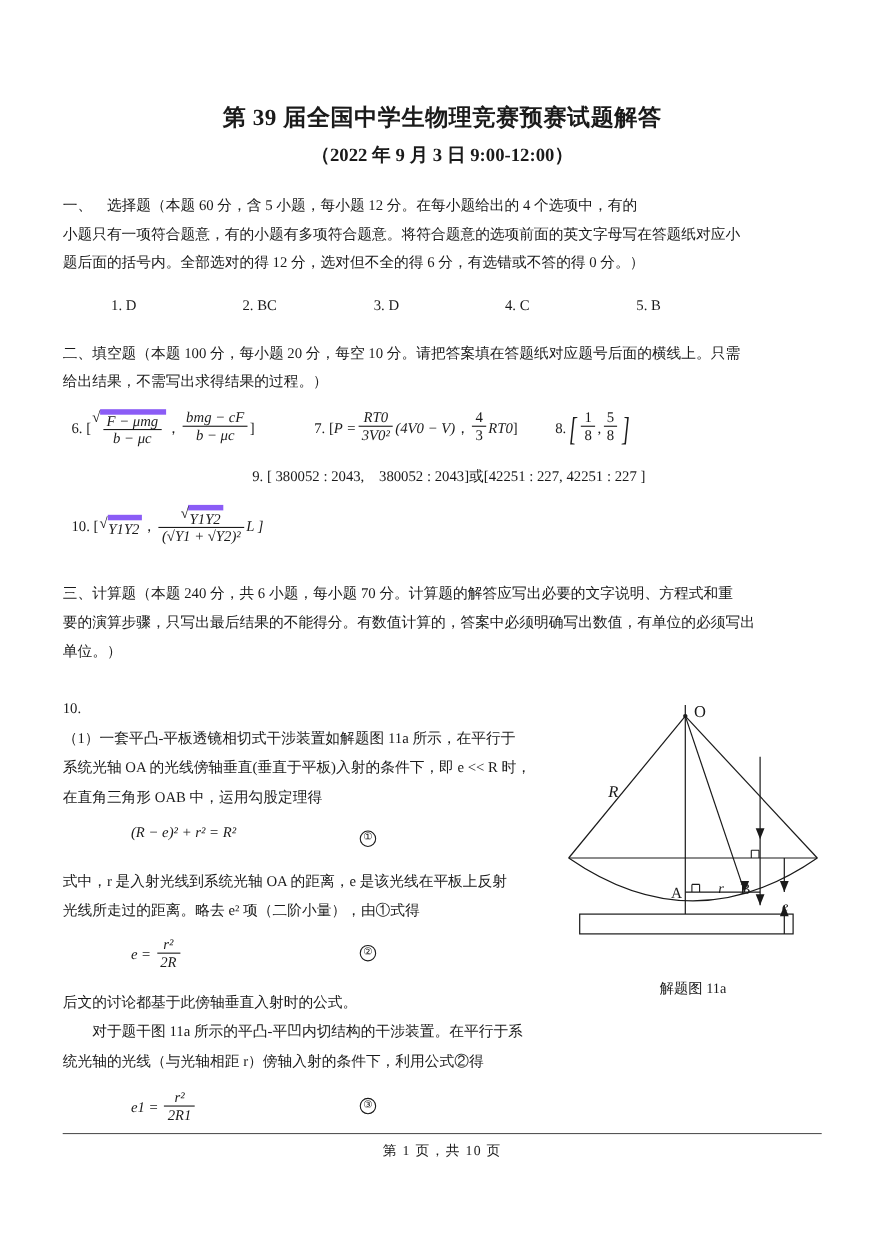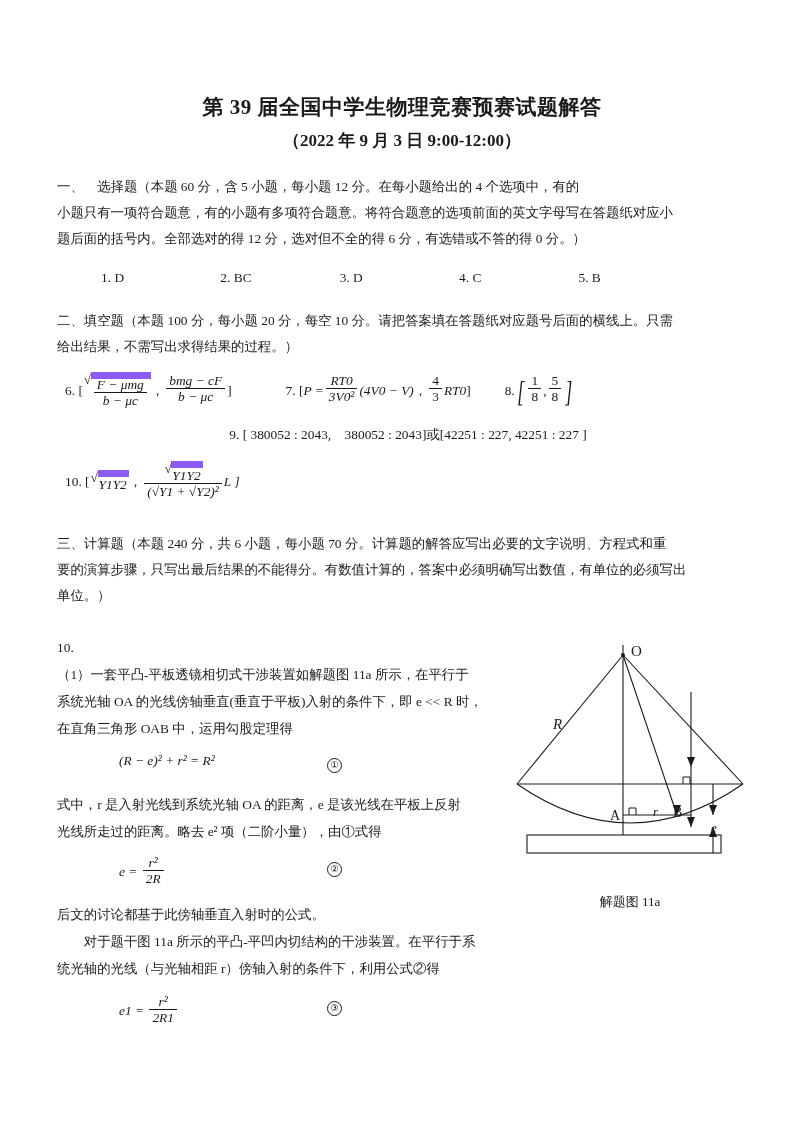--- a/index.html
+++ b/index.html
@@ -94,21 +94,21 @@
     padding-left: 0.52em;
     margin-left: 1px;
   }
   .sqrt > .rad {
     position: absolute;
     left: 0; top: 0;
     font-style: normal;
   }
   .sqrt > .bod {
     display: inline-block;
-    border-top: 7px solid #8b5cf6;
+    border-top: 5px solid #8b5cf6;
     padding: 0 2px 0 1px;
   }
 
   
   .fill-row {
     font-size: 13.4px;
     margin-top: 12px;
     padding-left: 8px;
     display: flex;
     align-items: center;
@@ -383,14 +383,18 @@
             <text x="148" y="179" font-size="13" font-style="italic">r</text>
             <text x="168" y="180" font-size="14">B</text>
             <text x="206" y="195" font-size="13" font-style="italic">e</text>
           </g>
         </svg>
         <div class="fig-caption">解题图 11a</div>
       </div>
     </div>
   </div>
 
+  <div class="footer">
+    <div class="footer-rule"></div>
+    <div class="footer-text">第 1 页，共 10 页</div>
+  </div>
 
 </div>
 
 </body></html>

